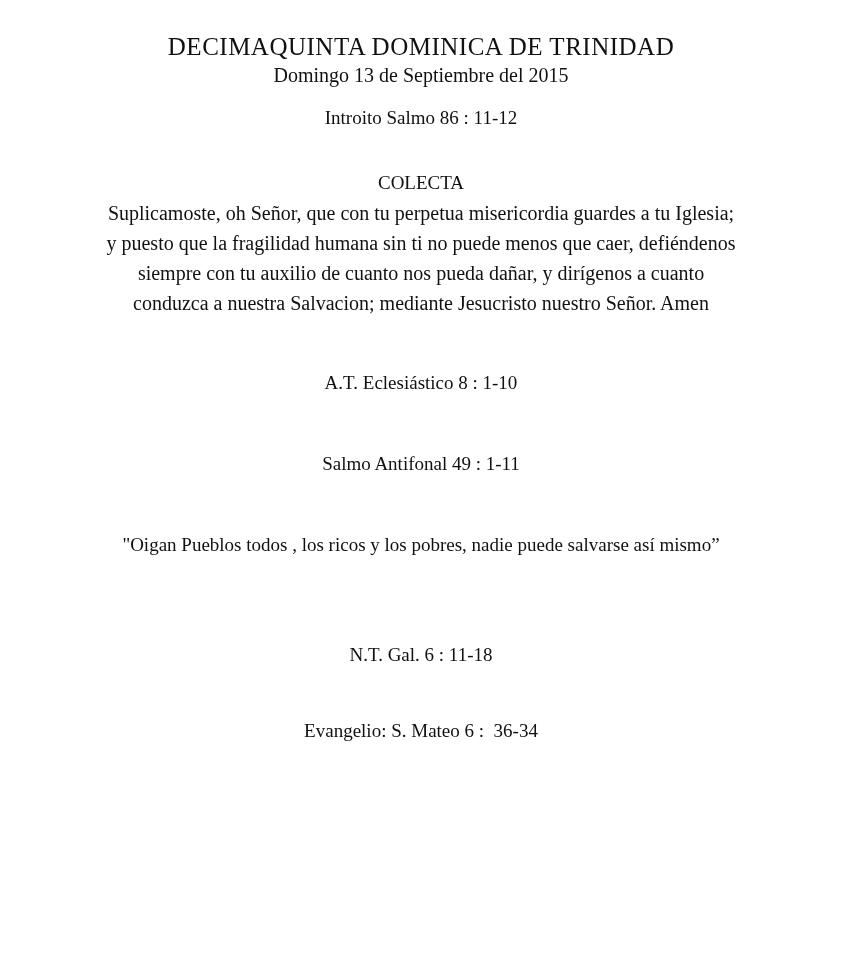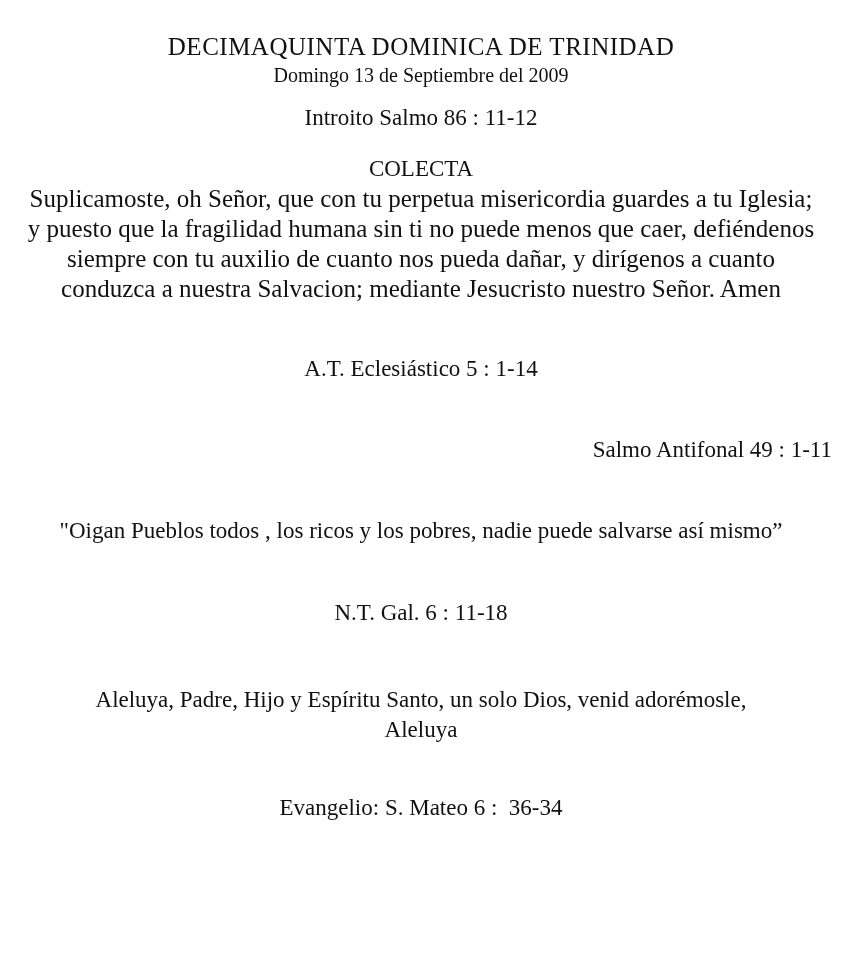--- a/index.html
+++ b/index.html
@@ -29,73 +29,71 @@
     font-size: 25px;
     line-height: 28px;
     letter-spacing: 0.5px;
   }
   .doc-date {
     font-size: 20px;
     line-height: 24px;
     margin-top: 2px;
   }
   .section-line {
-    font-size: 23px;
+    font-size: 19px;
     line-height: 26px;
   }
   .introito        { margin-top: 18px; }
-  .colecta-heading { margin-top: 25px; }
+  .colecta-heading { margin-top: 39px; }
   .colecta-ref {
     font-size: 17px;
     line-height: 20px;
     margin-top: 0px;
   }
   .colecta-prayer {
-    font-size: 25px;
+    font-size: 20px;
     line-height: 30px;
     margin-top: 2px;
   }
   .ot-reading   { margin-top: 52px; }
-  .salmo-antif  { margin-top: 55px; text-align: right; }
+  .salmo-antif  { margin-top: 55px; }
   .antifona     { margin-top: 55px; }
-  .nt-reading   { margin-top: 56px; }
+  .nt-reading   { margin-top: 84px; }
   .gradual      { margin-top: 57px; }
   .aleluya {
     font-size: 23px;
     line-height: 30px;
     margin-top: 59px;
   }
   .evangelio    { margin-top: 50px; }
 </style>
 </head>
 <body>
 
 <div class="page">
 
   <div class="txt doc-title">DECIMAQUINTA DOMINICA DE TRINIDAD</div>
 
-  <div class="txt doc-date">Domingo 13 de Septiembre del 2009</div>
+  <div class="txt doc-date">Domingo 13 de Septiembre del 2015</div>
 
   <div class="txt section-line introito">Introito Salmo 86 : 11-12</div>
 
   <div class="txt section-line colecta-heading">COLECTA</div>
 
 
   <div class="txt colecta-prayer">Suplicamoste, oh Señor, que con tu perpetua misericordia guardes a tu Iglesia;
 y puesto que la fragilidad humana sin ti no puede menos que caer, defiéndenos
 siempre con tu auxilio de cuanto nos pueda dañar, y dirígenos a cuanto
 conduzca a nuestra Salvacion; mediante Jesucristo nuestro Señor. Amen</div>
 
-  <div class="txt section-line ot-reading">A.T. Eclesiástico 5 : 1-14</div>
+  <div class="txt section-line ot-reading">A.T. Eclesiástico 8 : 1-10</div>
 
   <div class="txt section-line salmo-antif">Salmo Antifonal 49 : 1-11</div>
 
   <div class="txt section-line antifona">"Oigan Pueblos todos , los ricos y los pobres, nadie puede salvarse así mismo”</div>
 
   <div class="txt section-line nt-reading">N.T. Gal. 6 : 11-18</div>
 
 
-  <div class="txt aleluya">Aleluya, Padre, Hijo y Espíritu Santo, un solo Dios, venid adorémosle,
-Aleluya</div>
 
   <div class="txt section-line evangelio">Evangelio: S. Mateo 6 :  36-34</div>
 
 </div>
 
 </body></html>

